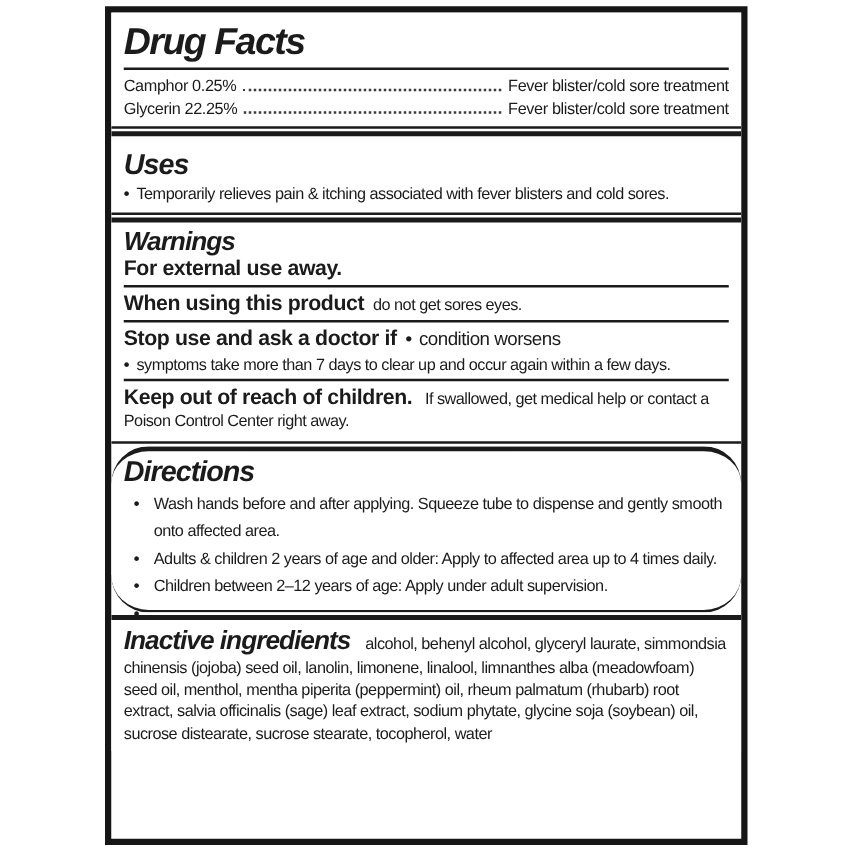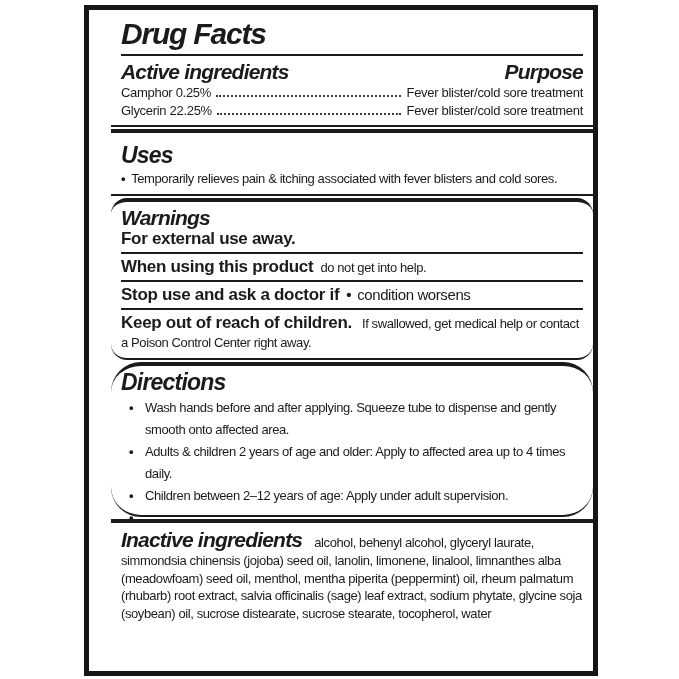--- a/index.html
+++ b/index.html
@@ -15,21 +15,21 @@
   .label {
     position: absolute;
     left: 84px; top: 5px;
     width: 514px; height: 671px;
     border: 5px solid #161616;
     background: #ffffff;
     overflow: hidden;
   }
 
   
-  .sec { border-bottom: 2px solid #1b1b1b; padding: 4px 10px 6px 10px; background:#fff;margin-left:22px; }
+  .sec { border-bottom: 2px solid #1b1b1b; padding: 4px 10px 6px 10px; background:#fff; }
   .sec + .sec { border-top: 4px solid #1b1b1b; margin-top: 2px; }
   .sec:last-child { border-bottom: none; }
 
   .h1 {
     font-size: 30px; font-weight: 700; font-style: italic;
     letter-spacing: -1.2px; line-height: 1.12;
   }
   .h2 {
     font-size: 21px; font-weight: 700; font-style: italic;
     letter-spacing: -0.8px; line-height: 1.1;
@@ -70,38 +70,34 @@
 
   
   .other-row { display: flex; align-items: baseline; gap: 20px; }
 
   
   .inactive-p { font-size: 13px; letter-spacing: -0.4px; line-height: 17.5px; }
   .inactive-p .h2 { margin-right: 12px; line-height: 24px; }
 
   .sec-head { padding-top: 7px; }
   .sec-uses { padding-top: 10px; padding-bottom: 7px; }
-  .sec-warnings { padding-bottom: 7px; border-radius: 16px; }
+  .sec-warnings { padding-bottom: 7px; }
   .sec-directions { padding-bottom: 8px; border-radius: 30px; }
   .sec-other { padding-top: 5px; padding-bottom: 6px; }
   .sec-inactive { padding-top: 5px; }
 </style>
 </head>
 <body>
 
 <div class="canvas">
   <div class="label">
 
     <section class="sec sec-head">
       <div class="h1">Drug Facts</div>
       <div class="rule title-rule"></div>
-      <div class="ai-header">
-        <span class="h2">Active ingredients</span>
-        <span class="h2">Purpose</span>
-      </div>
       <div class="ai-row">
         <span>Camphor 0.25%</span>
         <span class="leader"></span>
         <span>Fever blister/cold sore treatment</span>
       </div>
       <div class="ai-row">
         <span>Glycerin 22.25%</span>
         <span class="leader"></span>
         <span>Fever blister/cold sore treatment</span>
       </div>
@@ -112,26 +108,27 @@
         <span class="h2 big">Uses</span>
       </div>
       <div class="body-txt bullet-line"><span class="bullet-marker">•</span><span>Temporarily relieves pain &amp; itching associated with fever blisters and cold sores.</span></div>
     </section>
 
     <section class="sec sec-warnings">
       <div class="h2">Warnings</div>
       <div class="bold-head">For external use away.</div>
       <div class="rule"></div>
       <div class="w-row">
-        <span class="bold-head">When using this product</span><span class="body-txt">do not get into help.</span>
+        <span class="bold-head">When using this product</span><span class="body-txt">do not get sores eyes.</span>
       </div>
       <div class="rule"></div>
       <div class="w-row">
         <span class="bold-head">Stop use and ask a doctor if</span><span class="stop-bullet"><span class="bullet-marker">•</span><span>condition worsens</span></span>
       </div>
+      <div class="body-txt bullet-line"><span class="bullet-marker">•</span><span>symptoms take more than 7 days to clear up and occur again within a few days.</span></div>
       <div class="rule"></div>
       <p class="keepout">
         <span class="bold-head inline-gap">Keep out of reach of children.</span><span class="body-txt">If swallowed, get medical help or contact a Poison Control Center right away.</span>
       </p>
     </section>
 
     <section class="sec sec-directions">
       <div class="h2 big">Directions</div>
       <div class="dir-bullets">
         <div class="dir-b"><span class="bullet-marker">•</span><span>Wash hands before and after applying. Squeeze tube to dispense and gently smooth onto affected area.</span></div>

